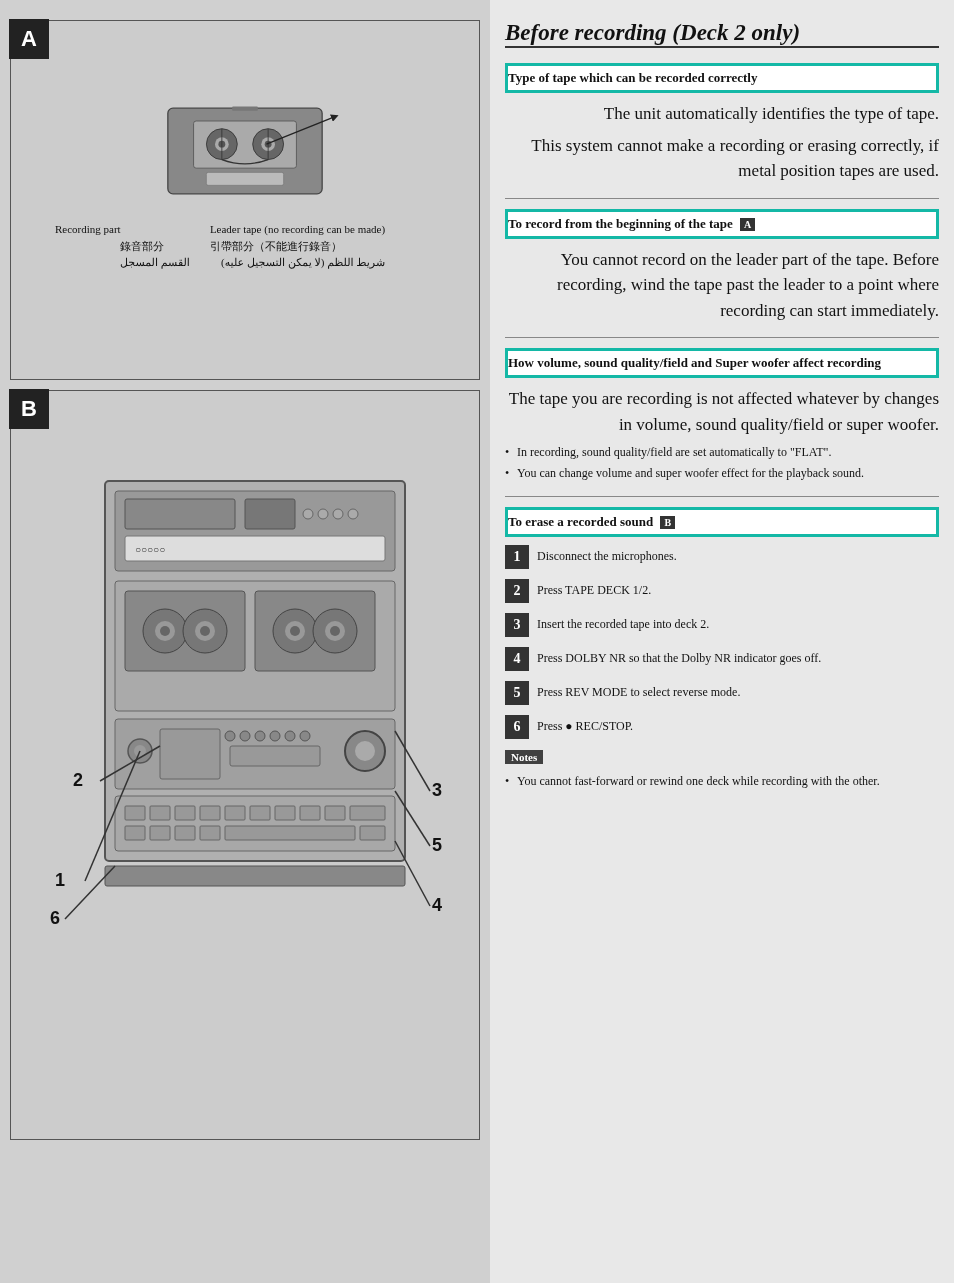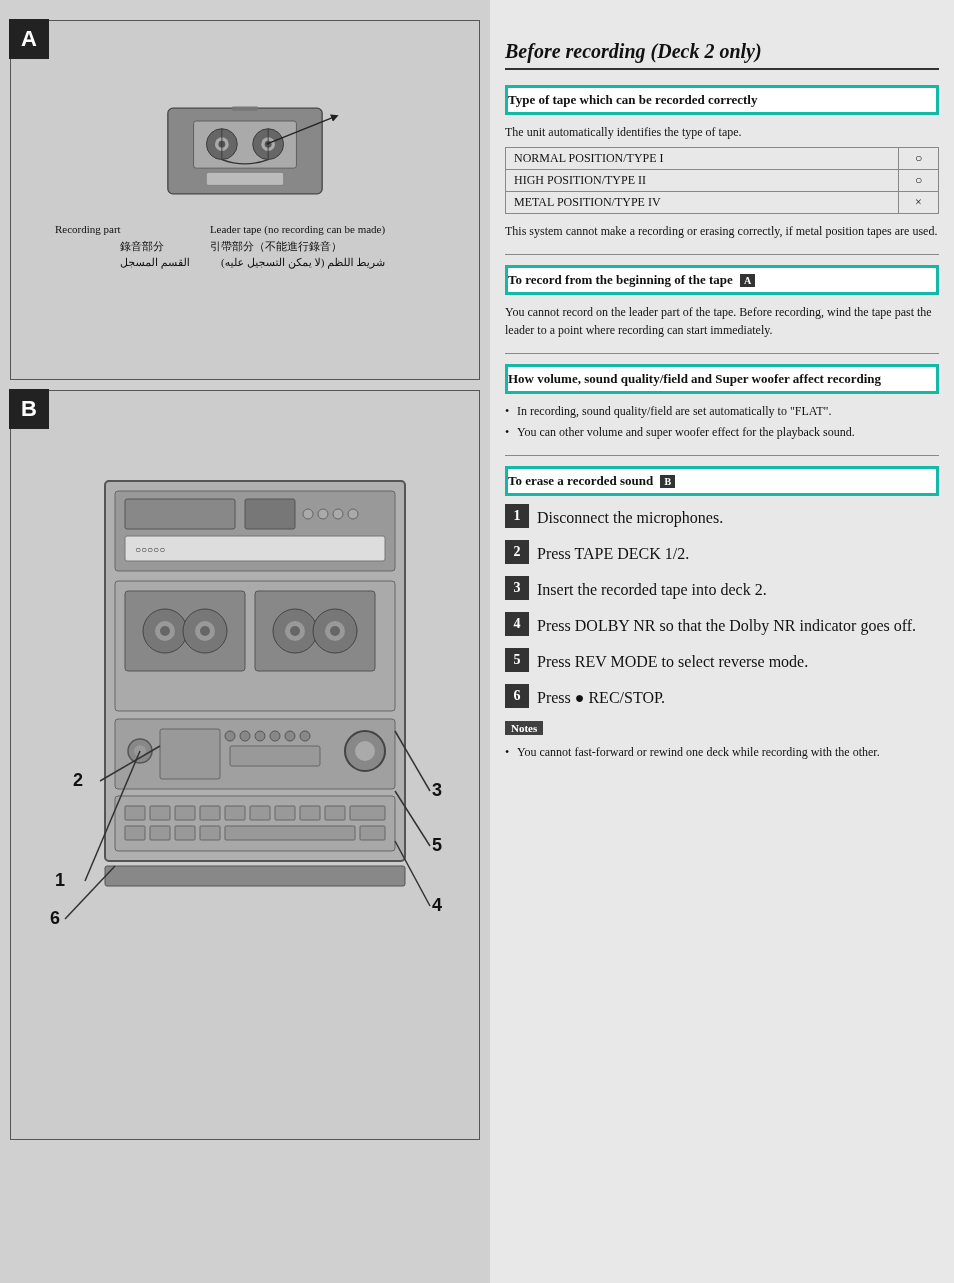--- a/index.html
+++ b/index.html
@@ -70,46 +70,45 @@
       position: relative;
     }
 
     .cassette-svg {
       width: 200px;
       height: 120px;
     }
 
     
     .page-title {
-      font-size: 20px;
+      font-size: 23px;
       font-weight: bold;
       font-style: italic;
       margin-bottom: 15px;
       border-bottom: 2px solid #333;
-      padding-bottom: 5px;
-      margin-top: 20px;
     }
 
     .section-header {
       background: white;
       border: 3px solid #14b8a6;
       padding: 4px 0;
       font-weight: bold;
       font-size: 13px;
       margin-bottom: 8px;
     }
 
     .content-block {
       margin-bottom: 14px;
     }
 
     .content-text {
-      font-size: 12px;
+      font-size: 17px;
       line-height: 1.5;
       margin-bottom: 6px;
+      text-align: right;
     }
 
     
     .tape-table {
       border-collapse: collapse;
       width: 100%;
       margin-bottom: 8px;
       font-size: 12px;
     }
 
@@ -143,21 +142,21 @@
       font-weight: bold;
       min-width: 24px;
       height: 24px;
       display: flex;
       align-items: center;
       justify-content: center;
       flex-shrink: 0;
     }
 
     .step-text {
-      font-size: 16px;
+      font-size: 12px;
       line-height: 1.5;
       padding-top: 2px;
     }
 
     .bullet-list {
       list-style: none;
       margin: 4px 0 8px 0;
     }
 
     .bullet-list li {
@@ -360,56 +359,41 @@
 
 </div>
 
 <div class="right-panel">
 
   <h1 class="page-title">Before recording (Deck 2 only)</h1>
 
   <div class="content-block">
     <div class="section-header">Type of tape which can be recorded correctly</div>
     <p class="content-text">The unit automatically identifies the type of tape.</p>
-    <table class="tape-table">
-      <tbody id="tape-table-body">
-          <tr>
-            <td>NORMAL POSITION/TYPE I</td>
-            <td>○</td>
-          </tr>
-          <tr>
-            <td>HIGH POSITION/TYPE II</td>
-            <td>○</td>
-          </tr>
-          <tr>
-            <td>METAL POSITION/TYPE IV</td>
-            <td>×</td>
-          </tr>
-        </tbody>
-    </table>
     <p class="content-text">This system cannot make a recording or erasing correctly, if metal position tapes are used.</p>
   </div>
 
   <hr class="divider-line">
 
   <div class="content-block">
     <div class="section-header">
       <span>To record from the beginning of the tape</span>
       <span style="background:#333; color:white; font-size:10px; padding:1px 4px; margin-left:4px; font-weight:bold;">A</span>
     </div>
     <p class="content-text">You cannot record on the leader part of the tape. Before recording, wind the tape past the leader to a point where recording can start immediately.</p>
   </div>
 
   <hr class="divider-line">
 
   <div class="content-block">
     <div class="section-header">How volume, sound quality/field and Super woofer affect recording</div>
+    <p class="content-text">The tape you are recording is not affected whatever by changes in volume, sound quality/field or super woofer.</p>
     <ul class="bullet-list" id="volume-bullets">
         <li>In recording, sound quality/field are set automatically to "FLAT".</li>
-        <li>You can other volume and super woofer effect for the playback sound.</li>
+        <li>You can change volume and super woofer effect for the playback sound.</li>
       </ul>
   </div>
 
   <hr class="divider-line">
 
   <div class="content-block">
     <div class="section-header">
       <span>To erase a recorded sound</span>
       <span style="background:#333; color:white; font-size:10px; padding:1px 4px; margin-left:4px; font-weight:bold;">B</span>
     </div>

